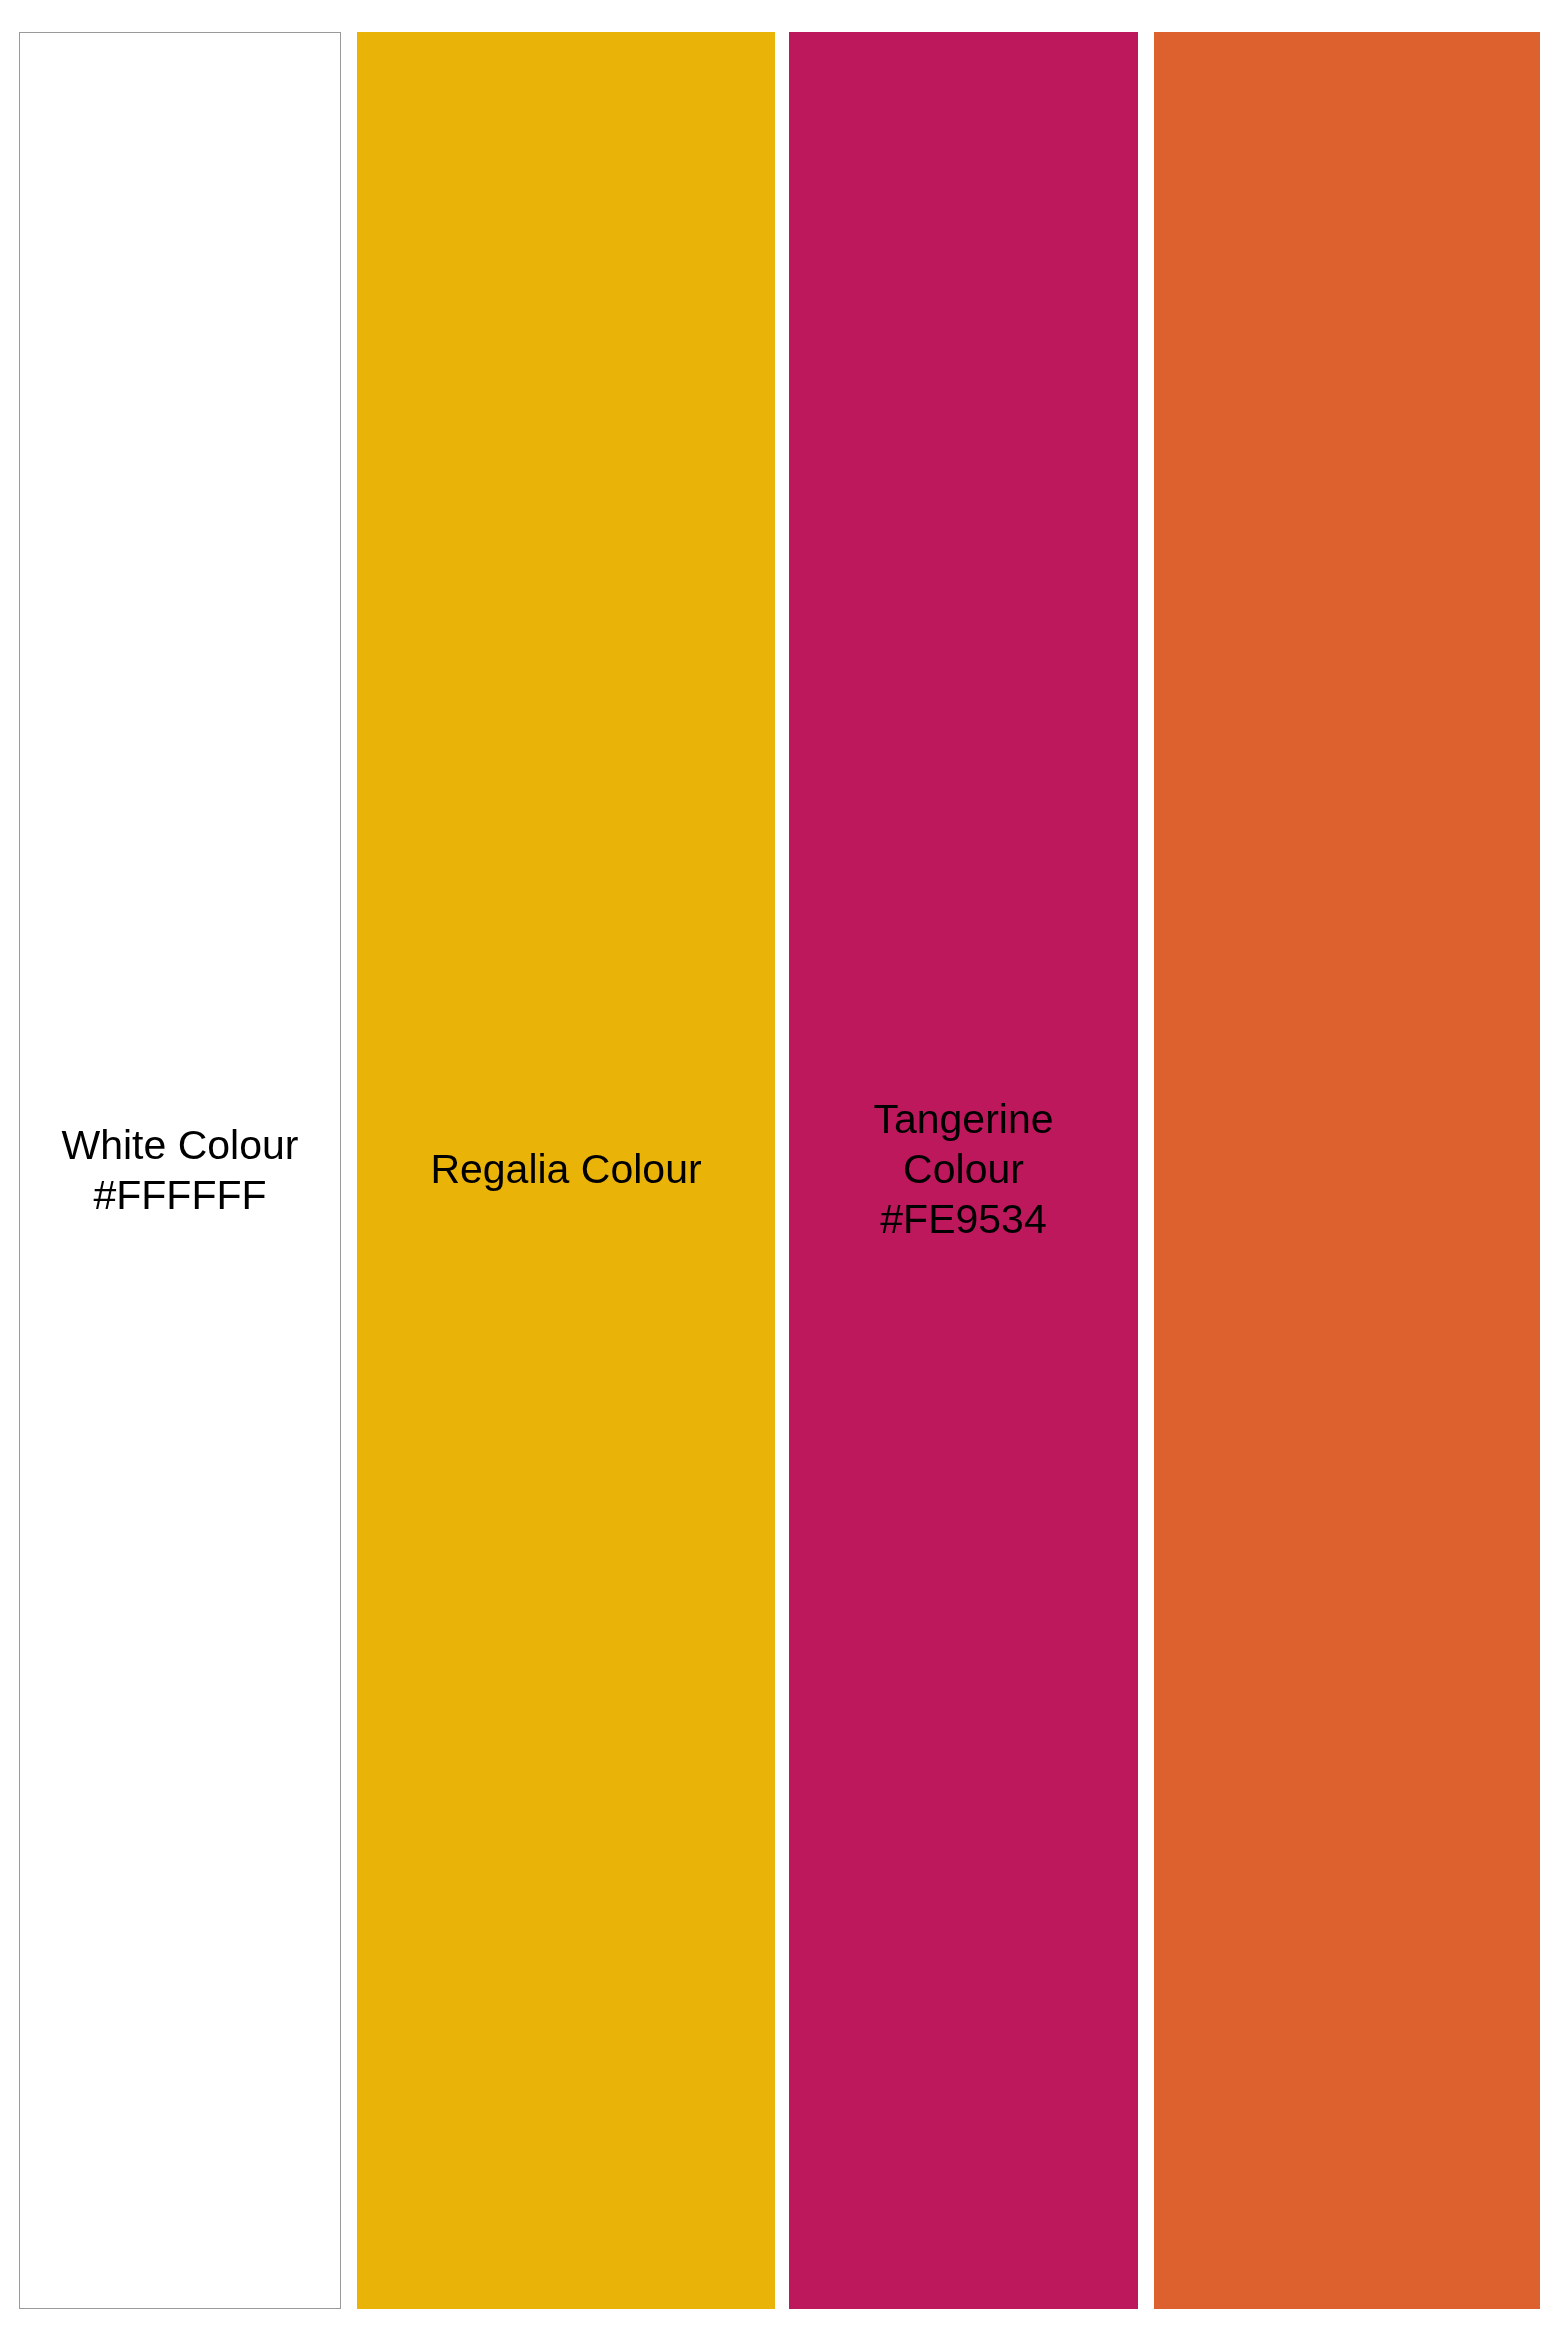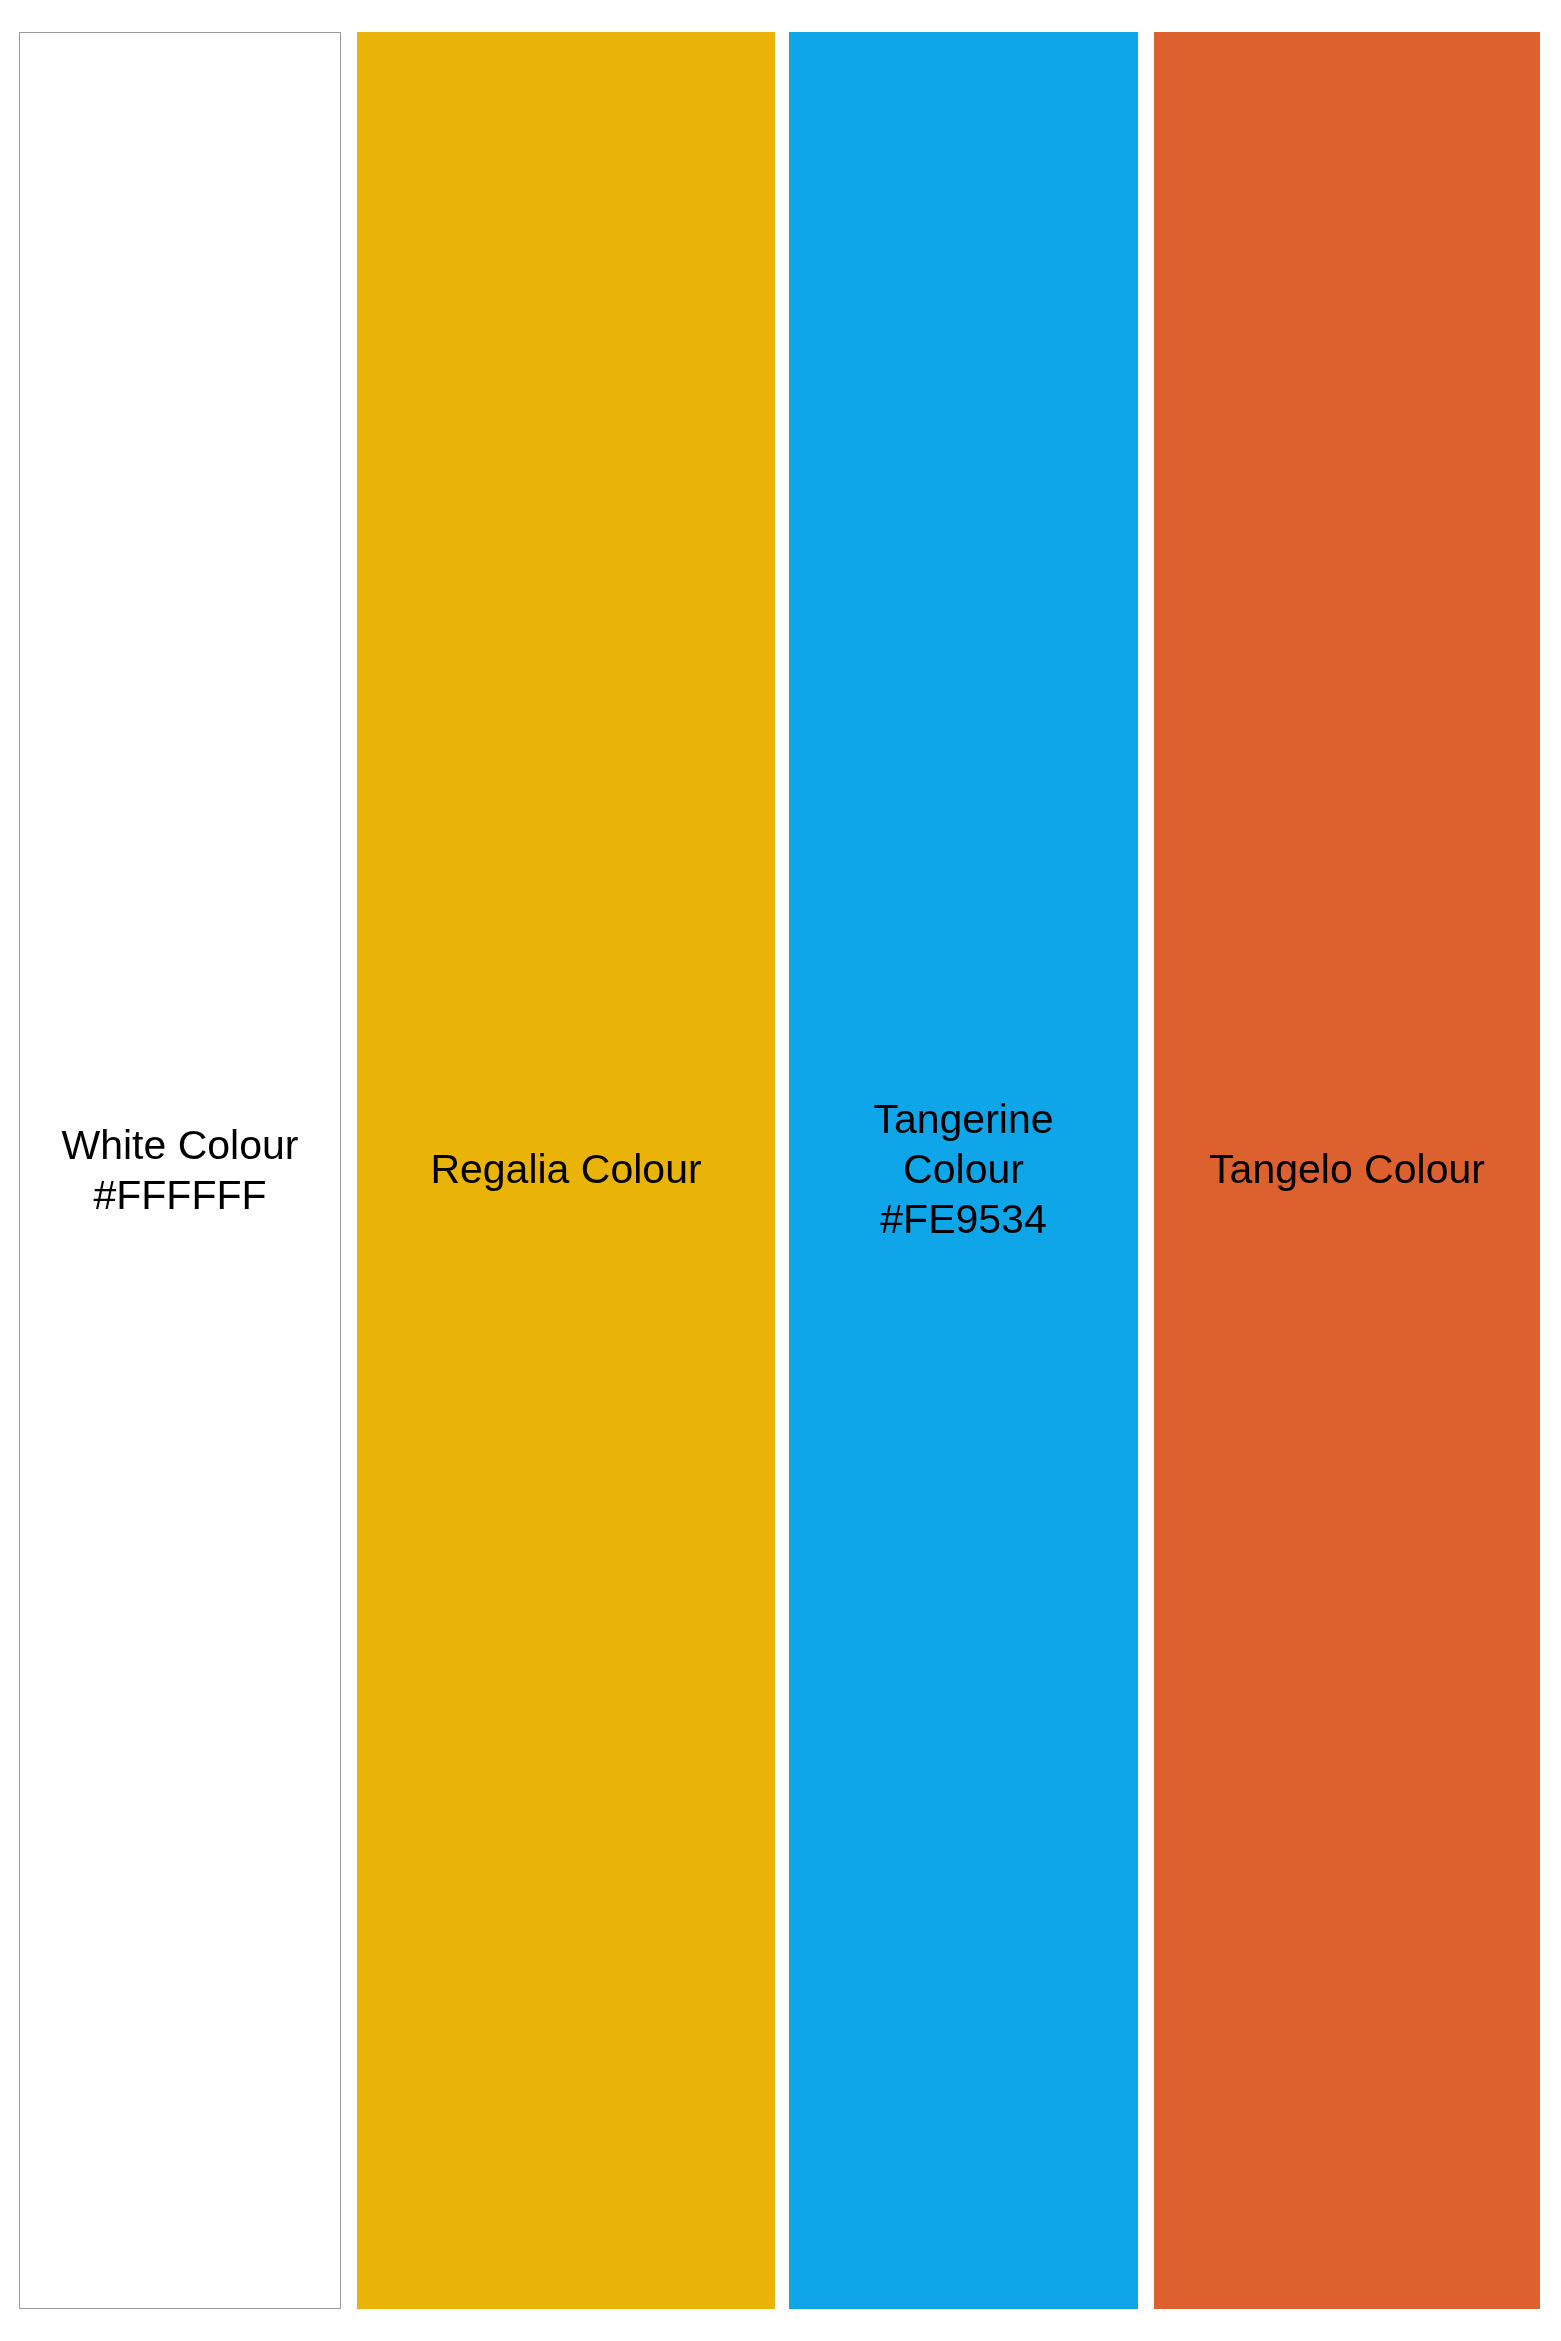--- a/index.html
+++ b/index.html
@@ -71,27 +71,26 @@
       <span class="line">#FFFFFF</span>
     </div>
   </div>
 
   <div class="swatch" style="background: #eab308; left: 357px; width: 418px;">
     <div class="swatch-label">
       <span class="line">Regalia Colour</span>
     </div>
   </div>
 
-  <div class="swatch" style="background: #0ea5e9; left: 789px; width: 349px;">
+  <div class="swatch" style="background: #be185d; left: 789px; width: 349px;">
     <div class="swatch-label narrow">
       <span>Tangerine Colour</span>
       <span class="line">#FE9534</span>
     </div>
   </div>
 
   <div class="swatch" style="background: rgb(220, 97, 47); left: 1154px; width: 386px;">
     <div class="swatch-label">
-      <span class="line">Tangelo Colour</span>
     </div>
   </div>
 
 </div>
 
 
 </body></html>

